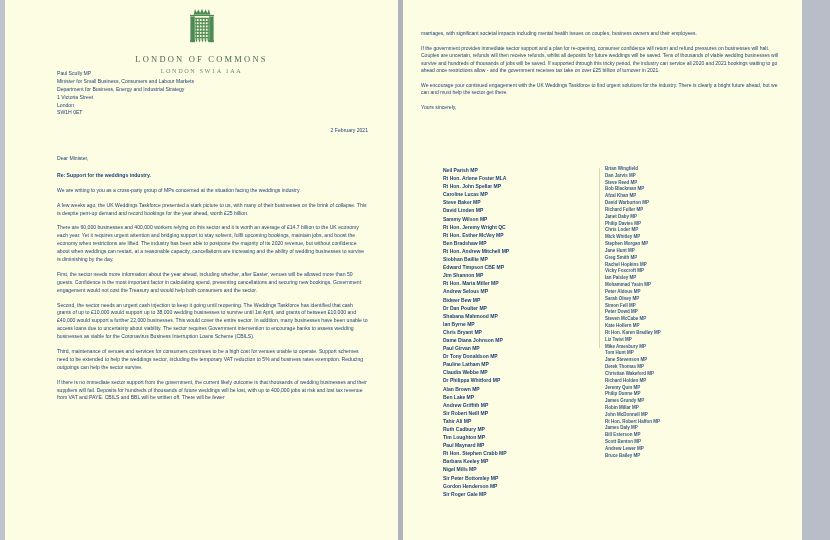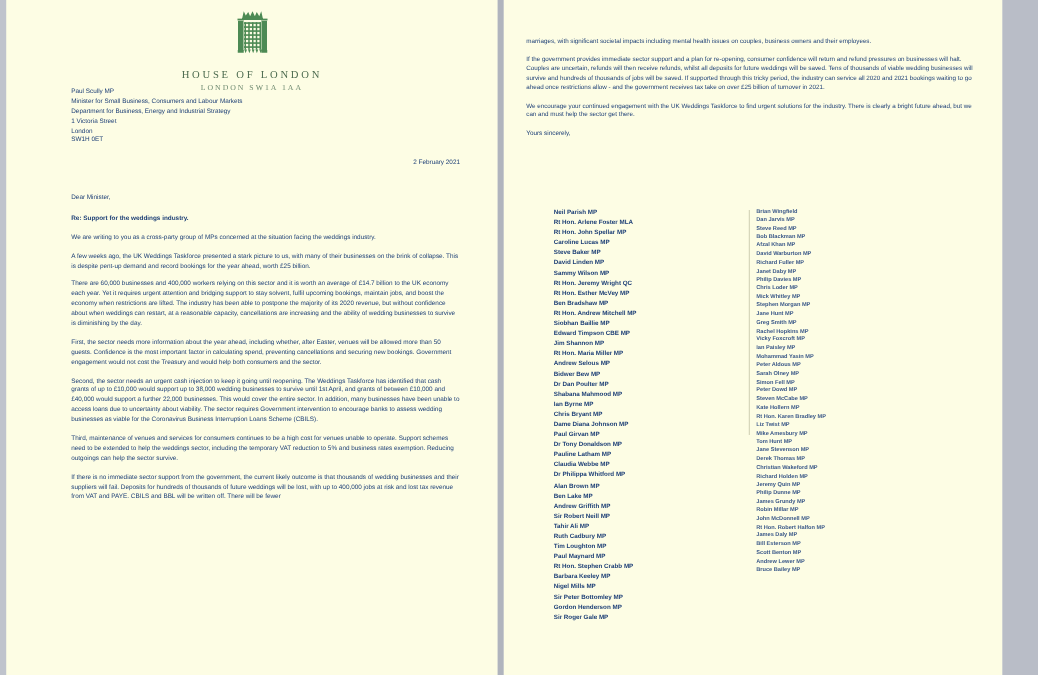--- a/index.html
+++ b/index.html
@@ -144,21 +144,21 @@
             <rect x="13.6" y="9.8" width="1.2" height="22"></rect>
             <rect x="16.6" y="9.8" width="1.2" height="22"></rect>
             <rect x="19.6" y="9.8" width="1.2" height="22"></rect>
             <rect x="22.6" y="9.8" width="1.2" height="22"></rect>
 
             <path d="M10.4 31.6 l1.1 3 1.1-3z M13.4 31.6 l1.1 3 1.1-3z M16.4 31.6 l1.1 3 1.1-3z M19.4 31.6 l1.1 3 1.1-3z M22.4 31.6 l1.1 3 1.1-3z"></path>
             <rect x="5.2" y="32.0" width="4.8" height="2.2"></rect>
             <rect x="24.0" y="32.0" width="4.8" height="2.2"></rect>
           </g>
         </svg>
-        <div class="lh-title">HOUSE OF LONDON</div>
+        <div class="lh-title">LONDON OF COMMONS</div>
         <div class="lh-sub">LONDON SW1A 1AA</div>
       </div>
 
       <div class="body-col addr">
         <div>Paul Scully MP</div>
         <div>Minister for Small Business, Consumers and Labour Markets</div>
         <div>Department for Business, Energy and Industrial Strategy</div>
         <div>1 Victoria Street</div>
         <div>London</div>
         <div>SW1H 0ET</div>

